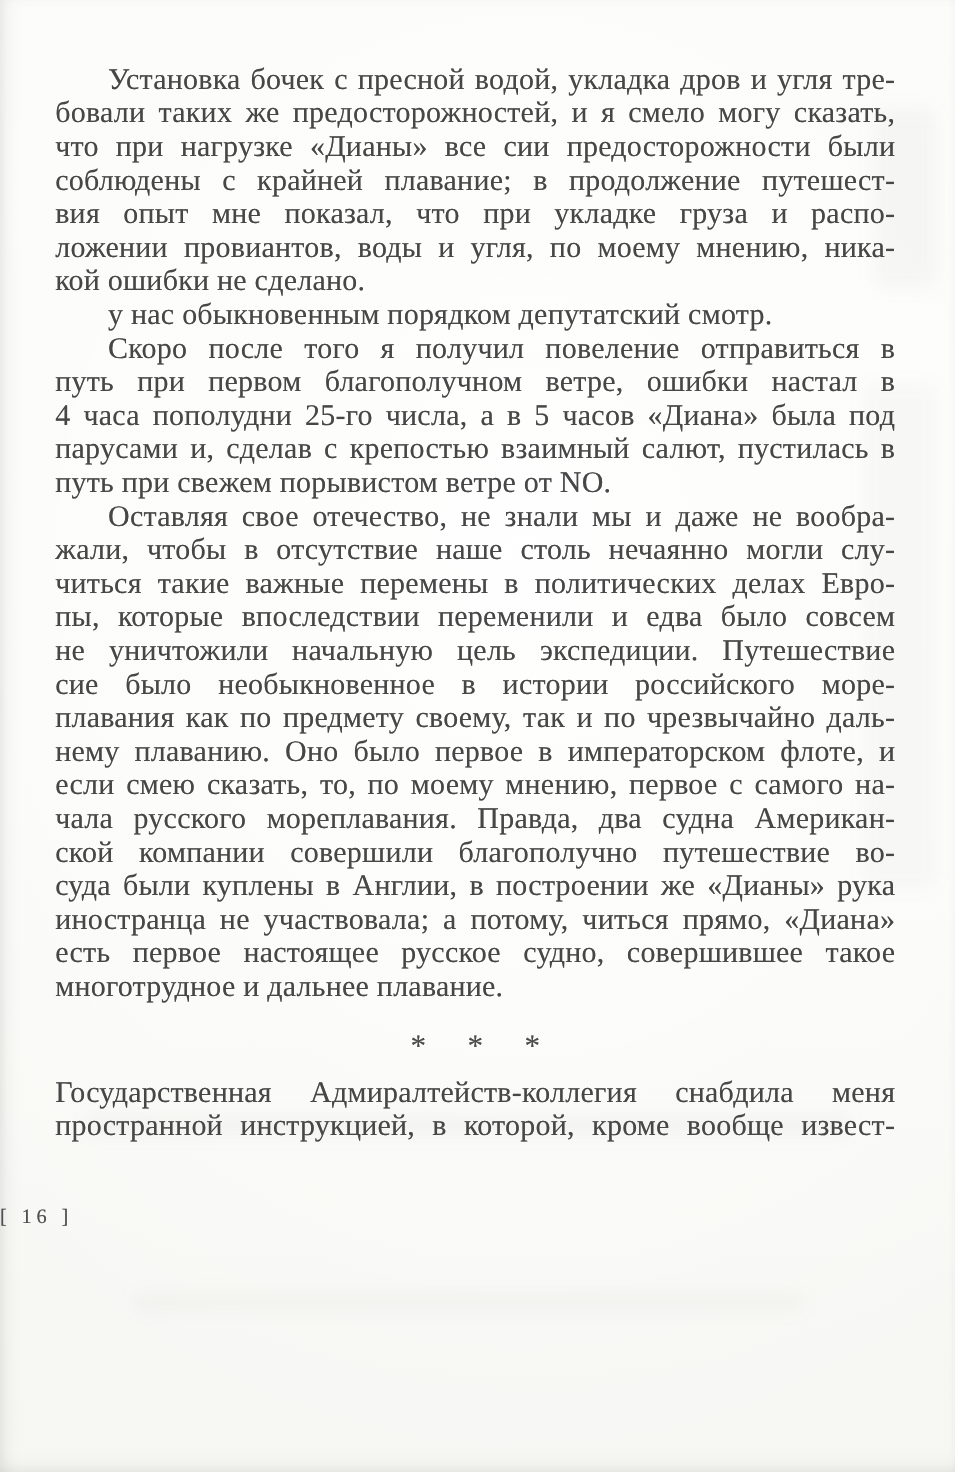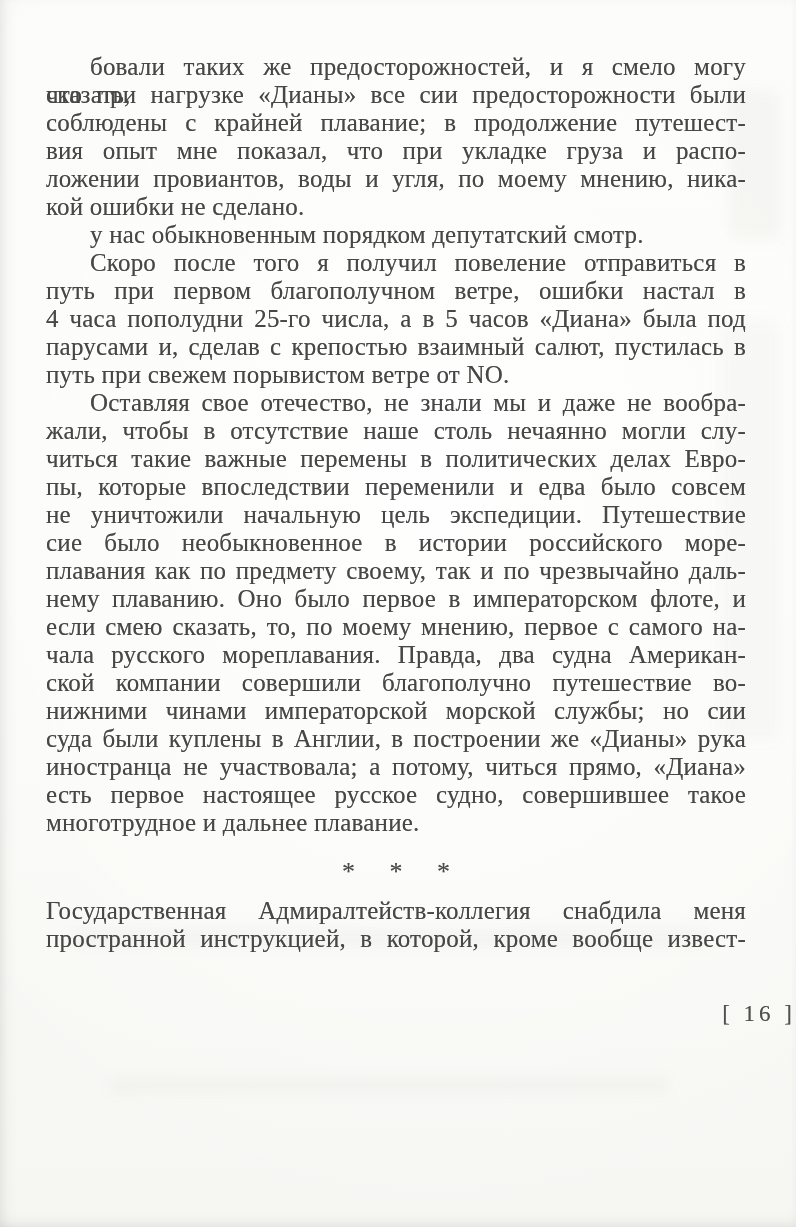--- a/index.html
+++ b/index.html
@@ -61,39 +61,40 @@
     margin: 20px 0 10px 0;
     line-height: 30px;
     font-size: 26px;
     letter-spacing: 14px;
     padding-left: 14px; 
     color: #4c4c4c;
     text-shadow: 0 0 0.5px rgba(71,71,71,0.55);
   }
   .page-number {
     margin-top: 47px;
-    text-align: right;
-    font-size: 23px;
+    text-align: left;
+    font-size: 17px;
     line-height: 28px;
     letter-spacing: 4px;
     color: #4f4f4f;
     text-shadow: 0 0 0.5px rgba(71,71,71,0.5);
   }
 </style>
 </head>
 <body>
 
 <div class="page">
   <div class="ghost g1"></div>
   <div class="ghost g2"></div>
   <div class="ghost g3"></div>
   <div class="ghost g4"></div>
 
   <div class="text-column">
       <div class="para indent">
+        <div class="line">Установка бочек с пресной водой, укладка дров и угля тре-</div>
         <div class="line">бовали таких же предосторожностей, и я смело могу сказать,</div>
         <div class="line">что при нагрузке «Дианы» все сии предосторожности были</div>
         <div class="line">соблюдены с крайней плавание; в продолжение путешест-</div>
         <div class="line">вия опыт мне показал, что при укладке груза и распо-</div>
         <div class="line">ложении провиантов, воды и угля, по моему мнению, ника-</div>
         <div class="line last">кой ошибки не сделано.</div>
       </div>
       <div class="para indent">
         <div class="line last">у нас обыкновенным порядком депутатский смотр.</div>
       </div>
@@ -109,21 +110,20 @@
         <div class="line">жали, чтобы в отсутствие наше столь нечаянно могли слу-</div>
         <div class="line">читься такие важные перемены в политических делах Евро-</div>
         <div class="line">пы, которые впоследствии переменили и едва было совсем</div>
         <div class="line">не уничтожили начальную цель экспедиции. Путешествие</div>
         <div class="line">сие было необыкновенное в истории российского море-</div>
         <div class="line">плавания как по предмету своему, так и по чрезвычайно даль-</div>
         <div class="line">нему плаванию. Оно было первое в императорском флоте, и</div>
         <div class="line">если смею сказать, то, по моему мнению, первое с самого на-</div>
         <div class="line">чала русского мореплавания. Правда, два судна Американ-</div>
         <div class="line">ской компании совершили благополучно путешествие во-</div>
-        <div class="line">нижними чинами императорской морской службы; но сии</div>
         <div class="line">суда были куплены в Англии, в построении же «Дианы» рука</div>
         <div class="line">иностранца не участвовала; а потому, читься прямо, «Диана»</div>
         <div class="line">есть первое настоящее русское судно, совершившее такое</div>
         <div class="line last">многотрудное и дальнее плавание.</div>
       </div>
       <div class="divider">* * *</div>
       <div class="para">
         <div class="line">Государственная Адмиралтейств-коллегия снабдила меня</div>
         <div class="line">пространной инструкцией, в которой, кроме вообще извест-</div>
       </div>

